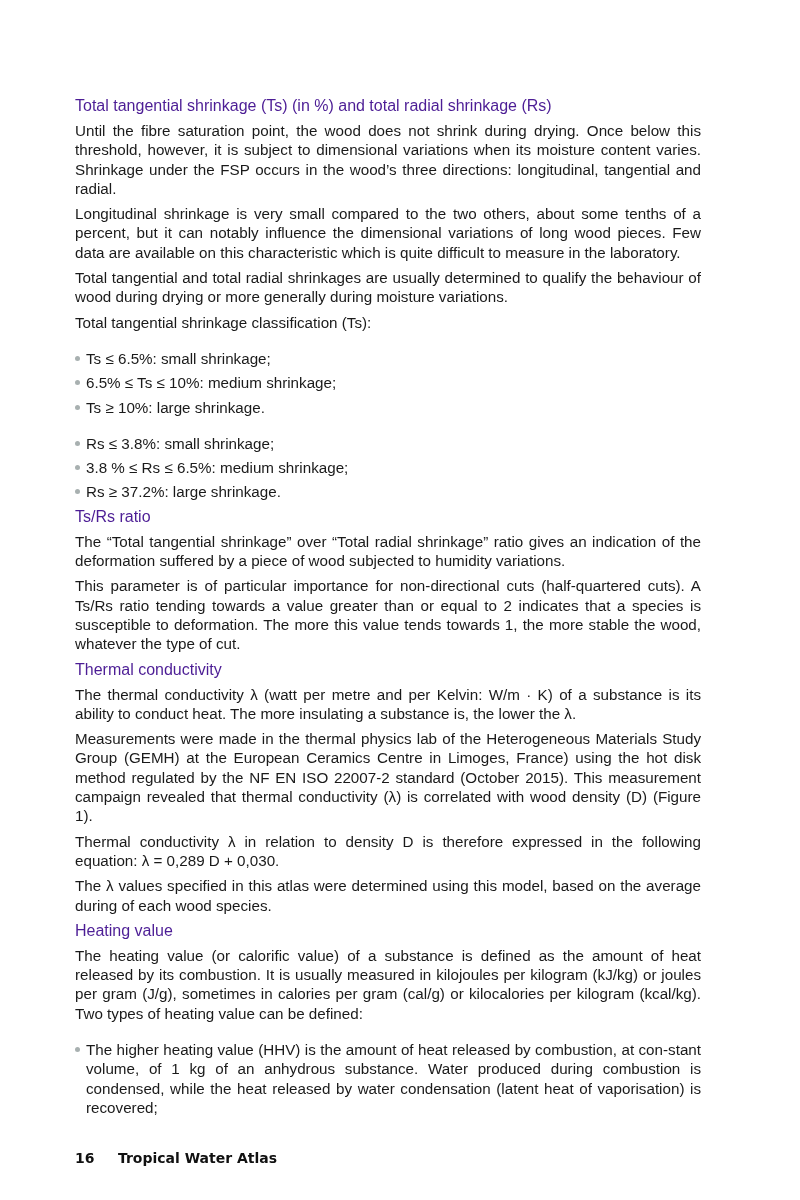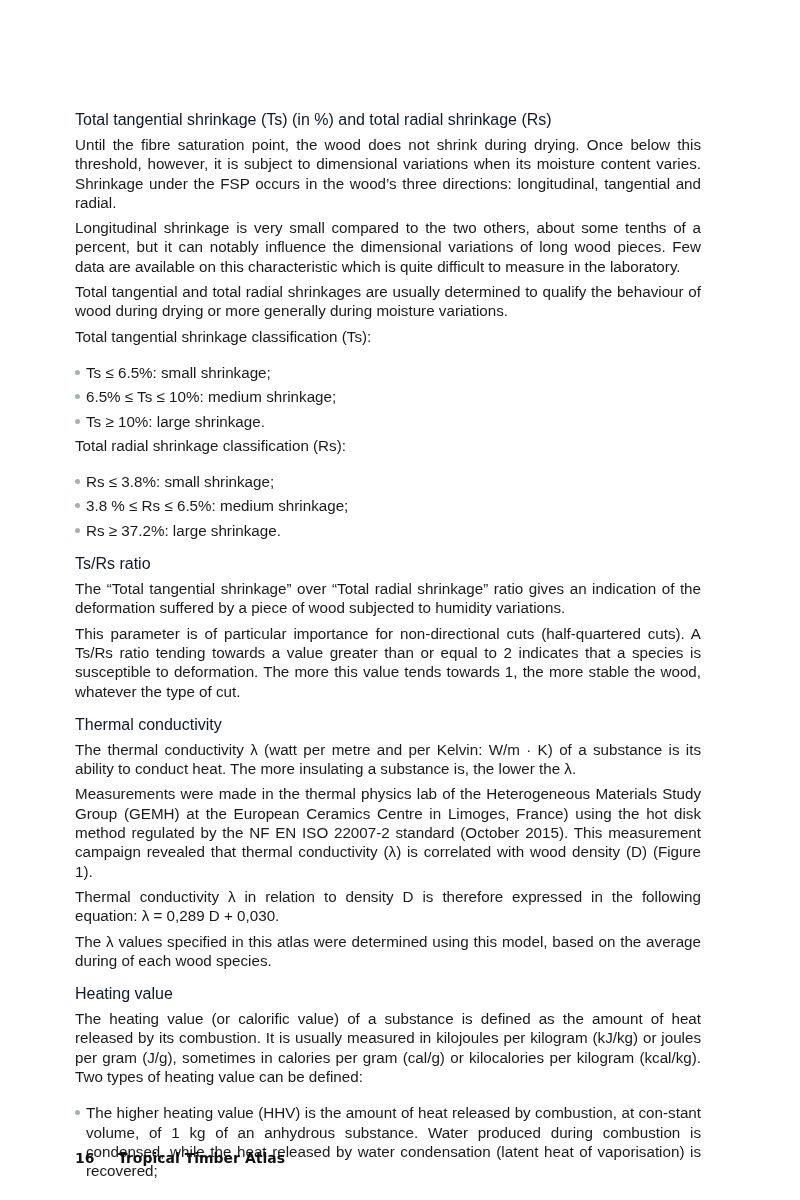--- a/index.html
+++ b/index.html
@@ -6,22 +6,22 @@
   body {
     width: 800px; height: 1200px; position: relative; overflow: hidden;
     font-family: "Liberation Sans", "DejaVu Sans", sans-serif;
     color: #1a1a1a;
   }
   .page {
     position: absolute; left: 75px; top: 96px; width: 626px;
     font-size: 15.2px; line-height: 19.3px;
   }
   .h {
-    color: #0f172a; font-size: 16px; line-height: 20px;
-    margin: 14px 0 5px 0; font-weight: normal;
+    color: #4c1d95; font-size: 16px; line-height: 20px;
+    margin: 0 0 5px 0; font-weight: normal;
   }
   .p { margin: 0 0 6px 0; text-align: justify; }
   .label { margin: 0 0 5px 0; }
   ul.bullets { list-style: none; margin: 17px 0 5px 0; padding: 0; }
   ul.bullets li { position: relative; padding-left: 11px; margin: 0 0 5px 0; text-align: justify; }
   ul.bullets li .dot {
     position: absolute; left: 0; top: 7px; width: 5px; height: 5px;
     border-radius: 50%; background: #a8b0b0;
   }
   .footer {
@@ -42,21 +42,20 @@
   <p class="p">Longitudinal shrinkage is very small compared to the two others, about some tenths of a percent, but it can notably influence the dimensional variations of long wood pieces. Few data are available on this characteristic which is quite difficult to measure in the laboratory.</p>
   <p class="p">Total tangential and total radial shrinkages are usually determined to qualify the behaviour of wood during drying or more generally during moisture variations.</p>
 
   <p class="label">Total tangential shrinkage classification (Ts):</p>
   <ul class="bullets">
     <li><span class="dot"></span><span>Ts ≤ 6.5%: small shrinkage;</span></li>
     <li><span class="dot"></span><span>6.5% ≤ Ts ≤ 10%: medium shrinkage;</span></li>
     <li><span class="dot"></span><span>Ts ≥ 10%: large shrinkage.</span></li>
   </ul>
 
-  <p class="label">Total radial shrinkage classification (Rs):</p>
   <ul class="bullets">
     <li><span class="dot"></span><span>Rs ≤ 3.8%: small shrinkage;</span></li>
     <li><span class="dot"></span><span>3.8 % ≤ Rs ≤ 6.5%: medium shrinkage;</span></li>
     <li><span class="dot"></span><span>Rs ≥ 37.2%: large shrinkage.</span></li>
   </ul>
 
   <h2 class="h">Ts/Rs ratio</h2>
   <p class="p">The “Total tangential shrinkage” over “Total radial shrinkage” ratio gives an indication of the deformation suffered by a piece of wood subjected to humidity variations.</p>
   <p class="p">This parameter is of particular importance for non-directional cuts (half-quartered cuts). A Ts/Rs ratio tending towards a value greater than or equal to 2 indicates that a species is susceptible to deformation. The more this value tends towards 1, the more stable the wood, whatever the type of cut.</p>
 
@@ -68,14 +67,14 @@
 
   <h2 class="h">Heating value</h2>
   <p class="p">The heating value (or calorific value) of a substance is defined as the amount of heat released by its combustion. It is usually measured in kilojoules per kilogram (kJ/kg) or joules per gram (J/g), sometimes in calories per gram (cal/g) or kilocalories per kilogram (kcal/kg). Two types of heating value can be defined:</p>
   <ul class="bullets">
     <li><span class="dot"></span><span>The higher heating value (HHV) is the amount of heat released by combustion, at con-stant volume, of 1 kg of an anhydrous substance. Water produced during combustion is condensed, while the heat released by water condensation (latent heat of vaporisation) is recovered;</span></li>
   </ul>
 </div>
 
 <div class="footer">
   <span class="num">16</span>
-  <span class="title">Tropical Timber Atlas</span>
+  <span class="title">Tropical Water Atlas</span>
 </div>
 
 </body></html>

